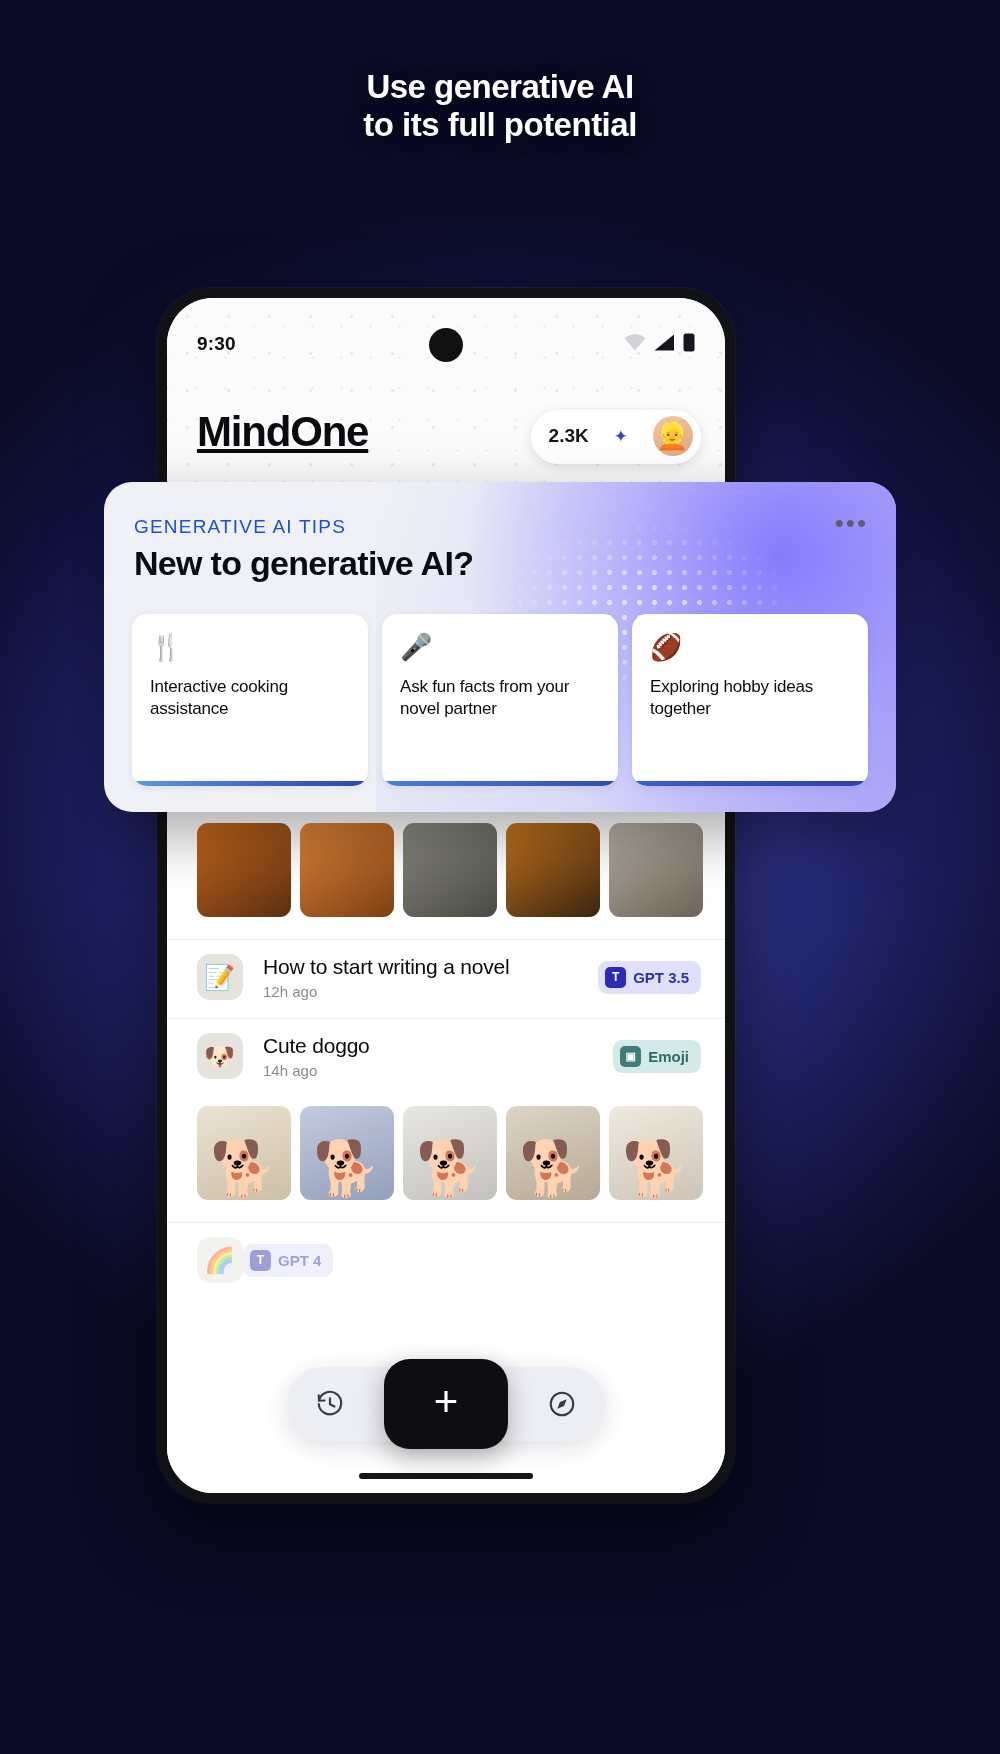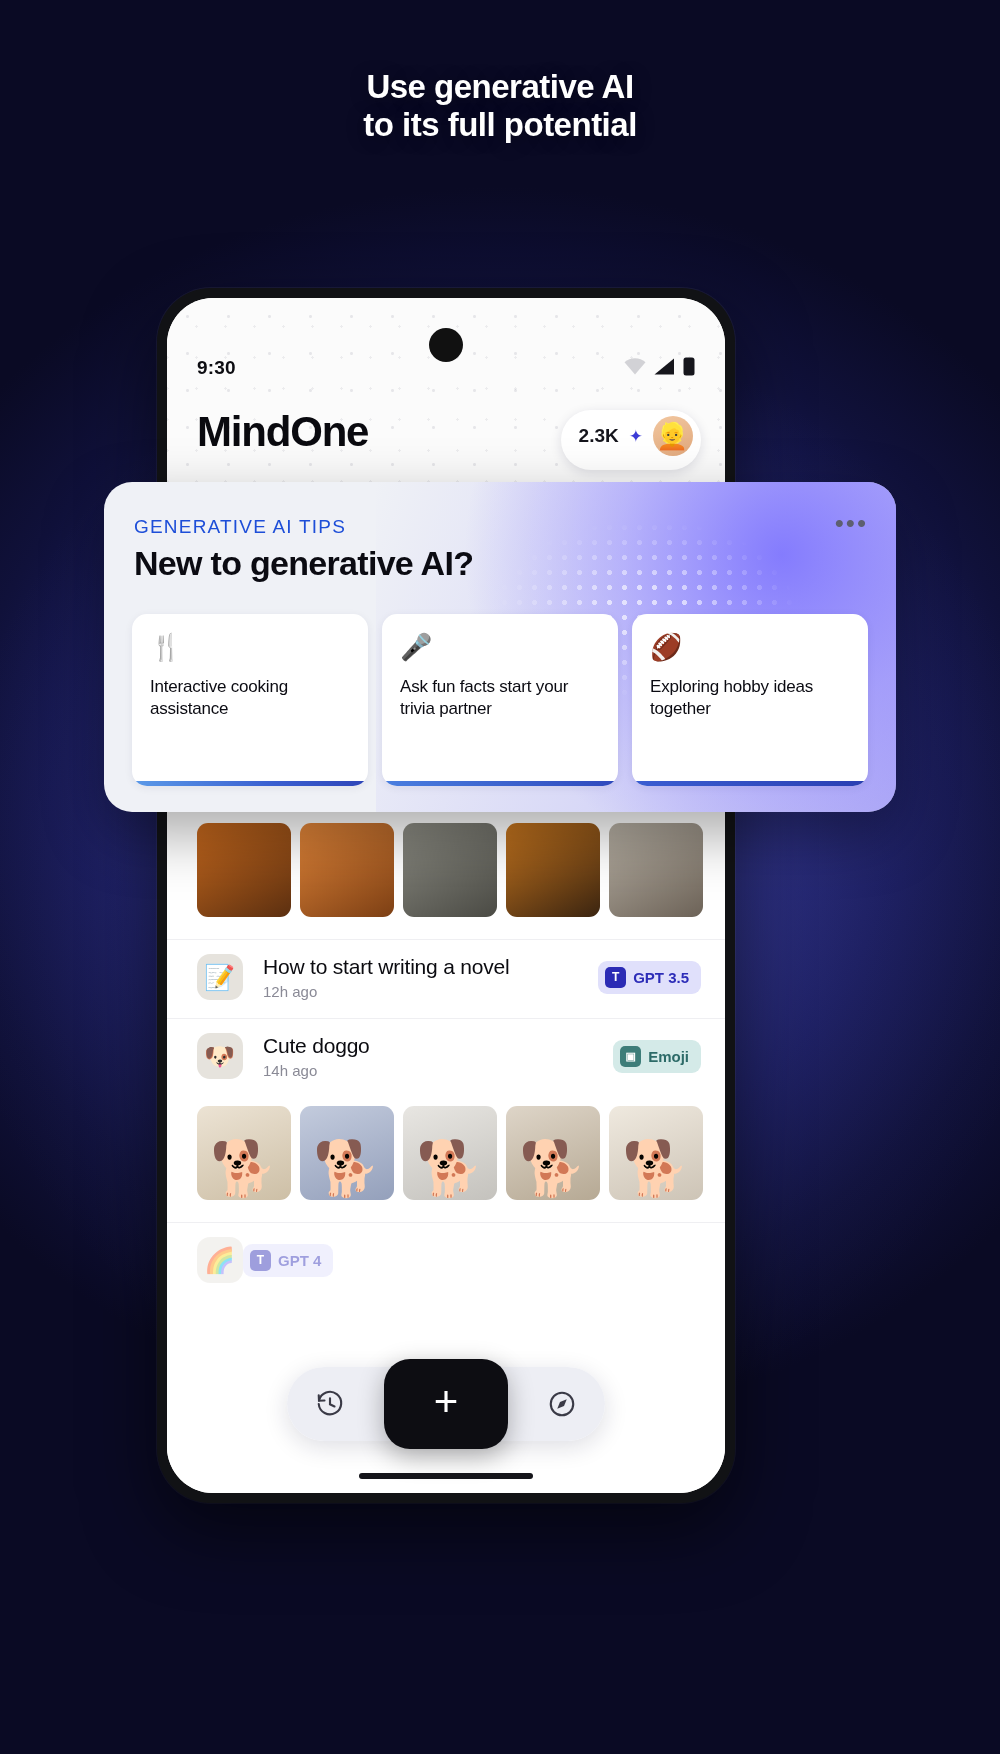--- a/index.html
+++ b/index.html
@@ -56,36 +56,35 @@
     background-image:
       radial-gradient(circle, rgba(120,120,140,.16) 1.3px, transparent 1.6px),
       radial-gradient(circle, rgba(120,120,140,.11) 1.1px, transparent 1.4px);
     background-size:41px 37px, 29px 31px;
     background-position:0 0, 15px 13px;
   }
   .statusbar{
     position:absolute; top:32px; left:0; width:100%; height:28px;
     display:flex; align-items:center; justify-content:space-between;
     padding:0 30px;
-    margin-top:24px;
   }
   .clock{ font-size:19px; font-weight:600; color:#0d0d12; letter-spacing:.2px; }
   .status-icons{ display:flex; align-items:center; gap:8px; }
   .punch{
     position:absolute; top:30px; left:50%; transform:translateX(-50%);
     width:34px; height:34px; border-radius:50%; background:#111;
   }
   .wordmark{
     position:absolute; top:110px; left:30px;
-    font-size:42px; font-weight:800; letter-spacing:-1.2px; color:#0a0a0f;
+    font-size:42px; font-weight:800; letter-spacing:-1.2px; color:#0a0a0f;text-decoration:underline;
   }
   .credits{
     position:absolute; top:112px; right:24px;
-    display:flex; align-items:center; gap:10px;
-    background:#fff; border-radius:30px; padding:6px 8px 14px 18px;
+    display:flex; align-items:center; gap:25px;
+    background:#fff; border-radius:30px; padding:6px 8px 8px 18px;
     box-shadow:0 3px 12px rgba(20,20,60,.13);
   }
   .credits-num{ font-size:19px; font-weight:700; color:#15151c; }
   .spark{ color:#3b3bd6; font-size:17px; line-height:1; }
   .avatar{
     width:40px; height:40px; border-radius:50%;
     background:linear-gradient(160deg,#f2c7a0,#e0a87c);
     display:flex; align-items:center; justify-content:center;
     font-size:26px; overflow:hidden;
   }
@@ -362,21 +361,21 @@
   <div class="tips-title">New to generative AI?</div>
   <div class="tips-more">•••</div>
   <div class="tiles">
     <div class="tile">
       <div class="tile-ico">🍴</div>
       <div class="tile-txt">Interactive cooking assistance</div>
       <div class="tile-bar"></div>
     </div>
     <div class="tile">
       <div class="tile-ico">🎤</div>
-      <div class="tile-txt">Ask fun facts start your trivia partner</div>
+      <div class="tile-txt">Ask fun facts from your novel partner</div>
       <div class="tile-bar"></div>
     </div>
     <div class="tile">
       <div class="tile-ico">🏈</div>
       <div class="tile-txt">Exploring hobby ideas together</div>
       <div class="tile-bar"></div>
     </div>
   </div>
 </div>
 

